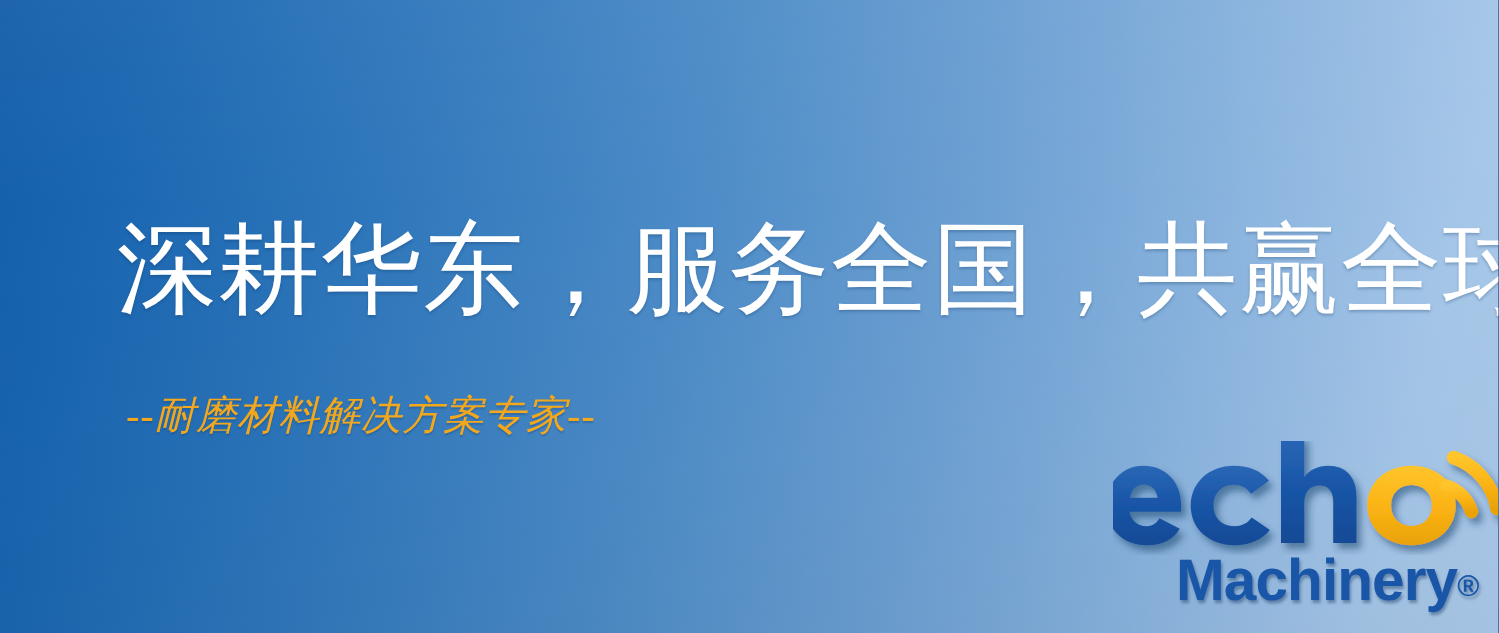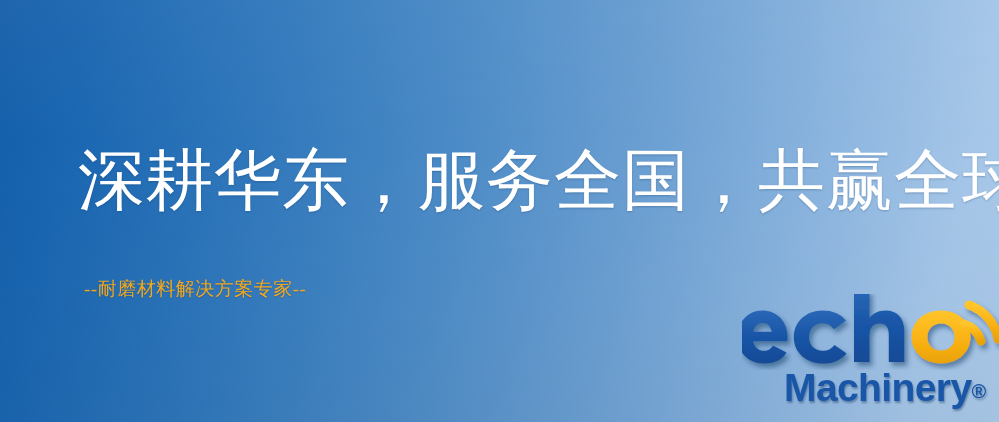--- a/index.html
+++ b/index.html
@@ -54,28 +54,29 @@
     letter-spacing: 1px;
     color: #ffffff;
     white-space: nowrap;
     text-shadow: 0 1px 2px rgba(10,50,95,0.28);
   }
 
   
   #subtitle {
     position: absolute;
     left: 84px;
-    top: 279px;
+    top: 264px;
     font-family: "Liberation Serif", "DejaVu Serif", serif;
-    font-size: 19px;
+    font-size: 27px;
     line-height: 1;
     letter-spacing: 0.5px;
     color: #f2a71c;
     white-space: nowrap;
     text-shadow: 0 1px 1px rgba(20,60,110,0.30);
+    font-style: italic;
   }
 
   
   #logo {
     position: absolute;
     left: 742px;
     top: 292px;
     width: 257px;
     height: 130px;
   }

